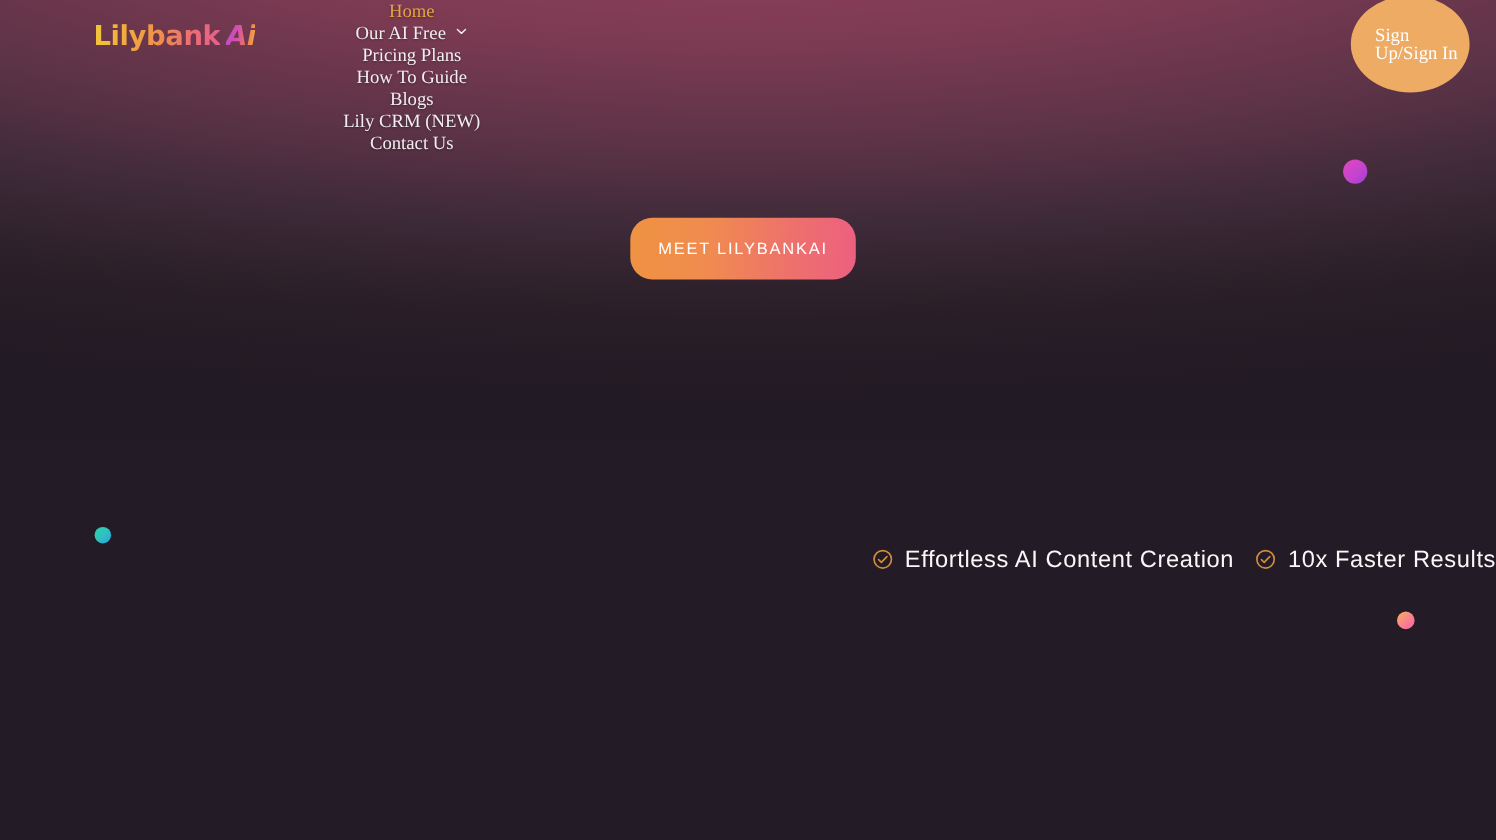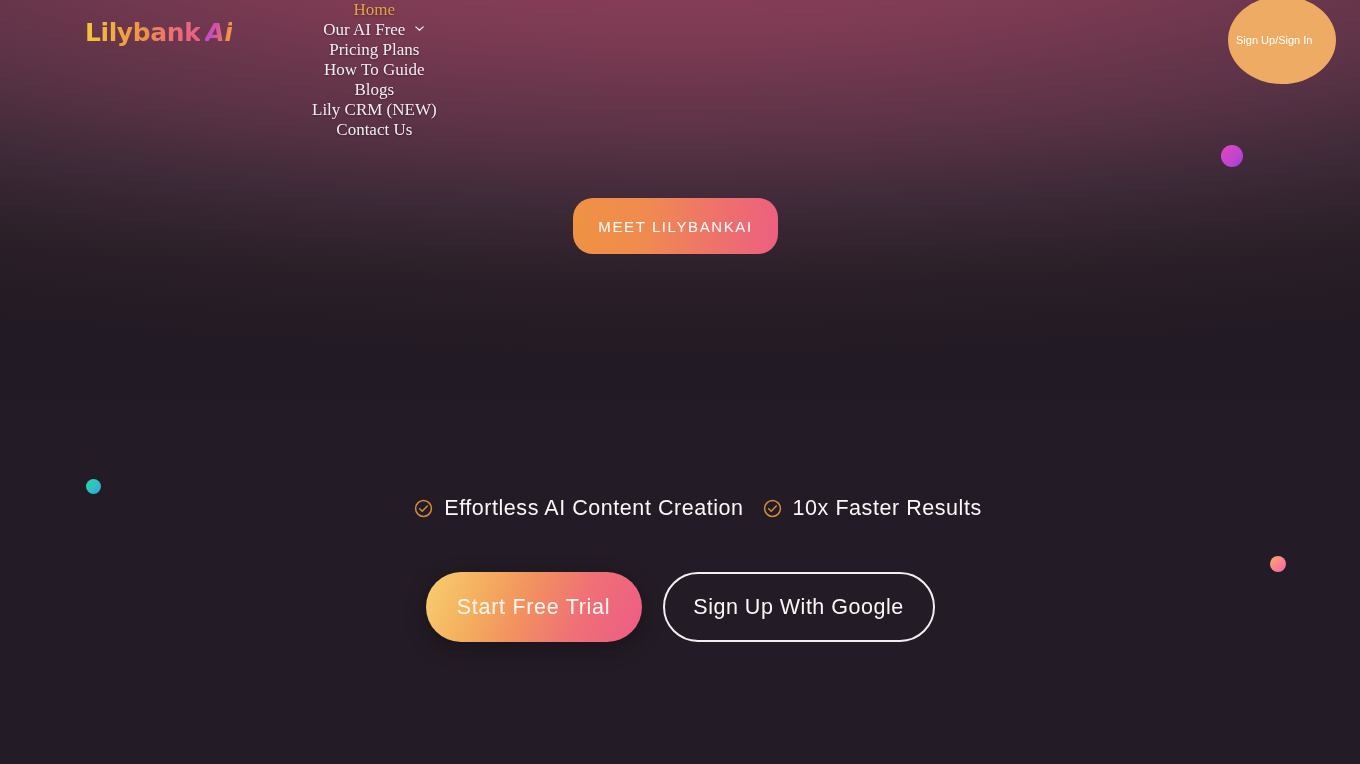--- a/index.html
+++ b/index.html
@@ -70,23 +70,23 @@
   .signup-pill {
     position:absolute; right:24px; top:-4px;
     width:108px; height:88px;
     background:#eeab63;
     border-radius:50%;
     display:flex; align-items:center;
     cursor:pointer;
   }
   .signup-pill span {
     display:block; width:100%;
-    padding-left:8px; padding-right:8px;
-    color:#fff; font-size:11px; line-height:17px;
-    font-family:Liberation Sans, sans-serif;
+    padding-left:22px; padding-right:8px;
+    color:#fff; font-size:17px; line-height:17px;
+    font-family:Liberation Serif, serif;
   }
 
   
   .dot { position:absolute; border-radius:50%; z-index:3; }
   .dot-purple { left:1221px; top:145px; width:22px; height:22px;
     background: linear-gradient(135deg,#e248bd 0%,#c244cf 60%,#9b3fd6 100%); }
   .dot-teal { left:86px; top:479px; width:15px; height:15px;
     background: linear-gradient(135deg,#2fd3a5 0%,#2ec2c0 50%,#2f9fe0 100%); }
   .dot-pink { left:1270px; top:556px; width:16px; height:16px;
     background: linear-gradient(135deg,#f7b255 0%,#f88a8a 45%,#f562a6 100%); }
@@ -98,21 +98,21 @@
     border-radius:20px;
     background: linear-gradient(92deg,#ef9242 0%,#f08b50 35%,#ee7369 68%,#ec6080 100%);
     display:flex; align-items:center; justify-content:center;
     color:#fff; font-size:15px; letter-spacing:1.6px;
     font-family:"Liberation Sans", sans-serif;
     cursor:pointer; z-index:6;
   }
 
   .features {
     position:absolute; top:496px; left:0; right:0;
-    display:flex; align-items:center; justify-content:center;
+    display:flex; align-items:center; justify-content:flex-end;
     gap:19px; z-index:6;padding-left:36px;
   }
   .feature { display:flex; align-items:center; gap:11px; }
   .feature-txt {
     color:#fbf7f8; font-size:21.5px; letter-spacing:0.55px;
     font-family:"Liberation Sans", sans-serif;
     white-space:nowrap;
   }
   .check { width:19px; height:19px; flex:none; display:block; }
 
@@ -215,22 +215,14 @@
     <div class="feature">
       <svg class="check" viewBox="0 0 24 24">
         <circle cx="12" cy="12" r="10" fill="none" stroke="#d08b3e" stroke-width="1.9"></circle>
         <path d="M7.2 12.4 L10.4 15.4 L16.8 8.8" fill="none" stroke="#d08b3e" stroke-width="1.9" stroke-linecap="round" stroke-linejoin="round"></path>
       </svg>
       <span class="feature-txt">10x Faster Results</span>
     </div>
 
   </div>
 
-  <div class="cta-row">
-    <div class="btn-primary">
-      <span>Start Free Trial</span>
-    </div>
-    <div class="btn-outline">
-      <span>Sign Up With Google</span>
-    </div>
-  </div>
 
 </div>
 
 </body></html>

